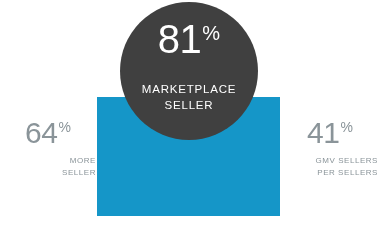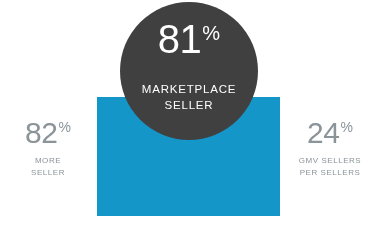--- a/index.html
+++ b/index.html
@@ -104,20 +104,21 @@
     letter-spacing: 0;
   }
 
   .side-label {
     font-size: 8px;
     font-weight: 400;
     letter-spacing: 0.55px;
     line-height: 1.45;
     margin-top: 7px;
     white-space: nowrap;
+    text-align: right;
   }
   .side-label .l2 { display: block; }
 </style>
 </head>
 <body>
 
 <div id="infographic">
 
   <div class="pedestal"></div>
 
@@ -127,32 +128,32 @@
         <span class="pct">%</span>
     </div>
     <div class="hero-label">
       <span>MARKETPLACE</span>
       <span class="l2">SELLER</span>
     </div>
   </div>
 
   <div class="side-stat left">
     <div class="side-value">
-      <span>82</span>
+      <span>64</span>
         <span class="pct">%</span>
     </div>
     <div class="side-label">
       <span>MORE</span>
       <span class="l2">SELLER</span>
     </div>
   </div>
 
   <div class="side-stat right">
     <div class="side-value">
-      <span>24</span>
+      <span>41</span>
         <span class="pct">%</span>
     </div>
     <div class="side-label">
       <span>GMV SELLERS</span>
       <span class="l2">PER SELLERS</span>
     </div>
   </div>
 
 </div>
 

